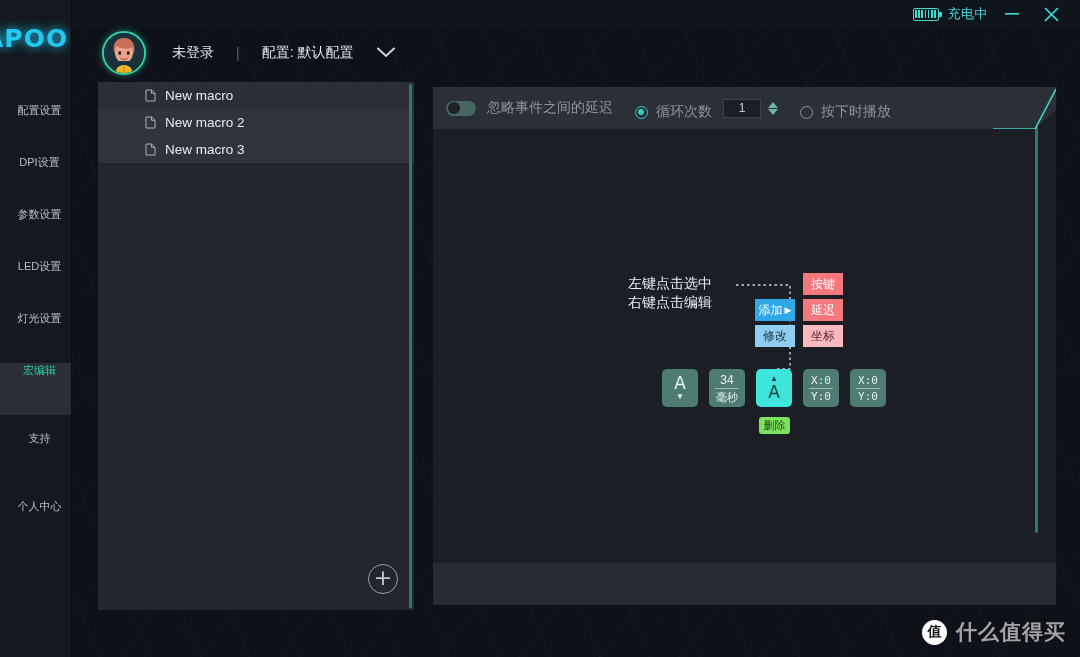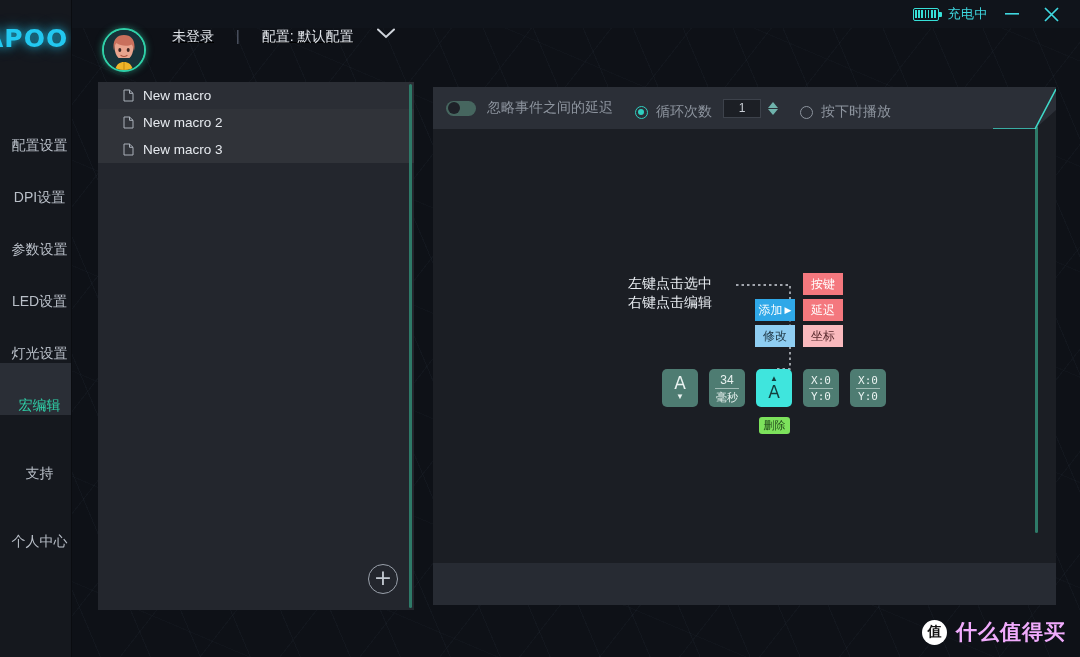--- a/index.html
+++ b/index.html
@@ -67,35 +67,35 @@
   }
   .logo-text {
     font-size: 25px; font-weight: bold; letter-spacing: 1px;
     color: #22c8f0;
     text-shadow: 0 0 8px rgba(34,200,240,.75), 0 0 16px rgba(34,200,240,.4);
     margin-left: -16px;
     font-family: "DejaVu Sans", sans-serif;
   }
   .nav { margin-top: 26px; }
   .nav-item {
-    height: 52px; display: flex; align-items: flex-end; justify-content: center;
-    color: #b9bfc8; font-size: 14px; cursor: pointer;
+    height: 52px; display: flex; align-items: flex-start; justify-content: center;
+    color: #b9bfc8; font-size: 11px; cursor: pointer;
     white-space: nowrap; overflow: hidden;
     padding-left: 8px;
   }
   .nav-item.active {
     background: #2a2e36;
     color: #2fd0a8;
   }
   .nav-item.spaced { margin-top: 16px; }
 
   
   .header {
     position: absolute; left: 72px; top: 28px; right: 0; height: 49px;
-    display: flex; padding-left: 30px; gap: 0; text-decoration: underline;
+    display: flex; align-items: center; padding-left: 30px; gap: 0;
   }
   .avatar {
     width: 44px; height: 44px; border-radius: 50%;
     border: 2px solid #2fd0a8; background: #1b1f26;
     box-shadow: 0 0 7px rgba(47,208,168,.55);
     display: flex; align-items: flex-end; justify-content: center;
     overflow: hidden; position: relative; flex: 0 0 auto;
   }
   .avatar svg { display: block; }
   .hdr-login { color: #dfe3e8; font-size: 14px; margin-left: 26px; }
@@ -109,21 +109,21 @@
 
   
   .macro-panel {
     position: absolute; left: 98px; top: 82px;
     width: 316px; height: 528px;
     background: #23262d;
   }
   .macro-list { position: relative; }
   .macro-item {
     height: 27px; display: flex; align-items: center;
-    padding-left: 25px; gap: 9px; cursor: pointer;
+    padding-left: 47px; gap: 9px; cursor: pointer;
     color: #e6eaef; font-size: 13.5px;
   }
   .macro-item.tone-a { background: #2b2e35; }
   .macro-item.tone-b { background: #303339; }
   .doc-icon { width: 11px; height: 13px; display: block; flex: 0 0 auto; }
   .macro-scroll {
     position: absolute; right: 2px; top: 2px;
     width: 3px; height: 524px; border-radius: 2px;
     background: #2e7a68;
   }
@@ -244,21 +244,21 @@
   
   .watermark {
     position: absolute; right: 14px; bottom: 11px;
     display: flex; align-items: center; gap: 9px;
   }
   .wm-badge {
     width: 25px; height: 25px; border-radius: 50%;
     background: #ffffff; color: #111; font-size: 14px; font-weight: bold;
     display: flex; align-items: center; justify-content: center;
   }
-  .wm-text { color: #f0abfc; font-size: 21px; font-weight: bold; letter-spacing: 1px; text-align: center; }
+  .wm-text { color: #a3a3a3; font-size: 21px; font-weight: bold; letter-spacing: 1px; text-align: center; }
 </style>
 </head>
 <body>
 
 <div id="app">
   <div class="bg-texture"></div>
 
   <div class="sidebar">
     <div class="logo">
       <span class="logo-text">APOO</span>

